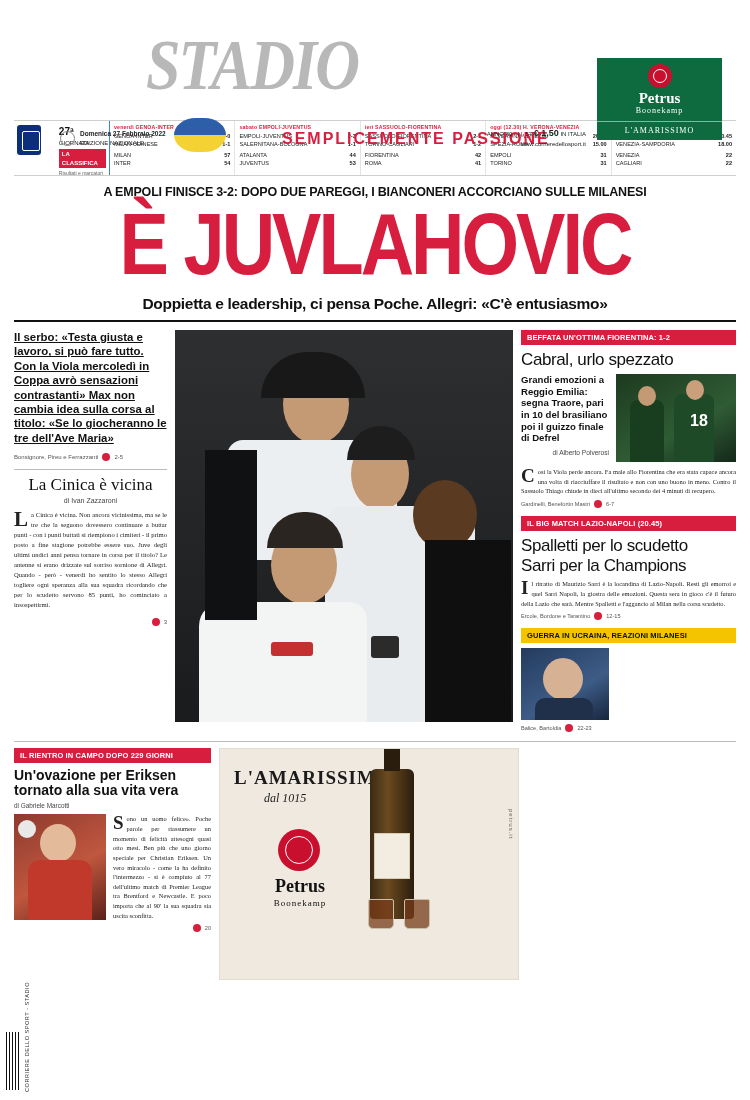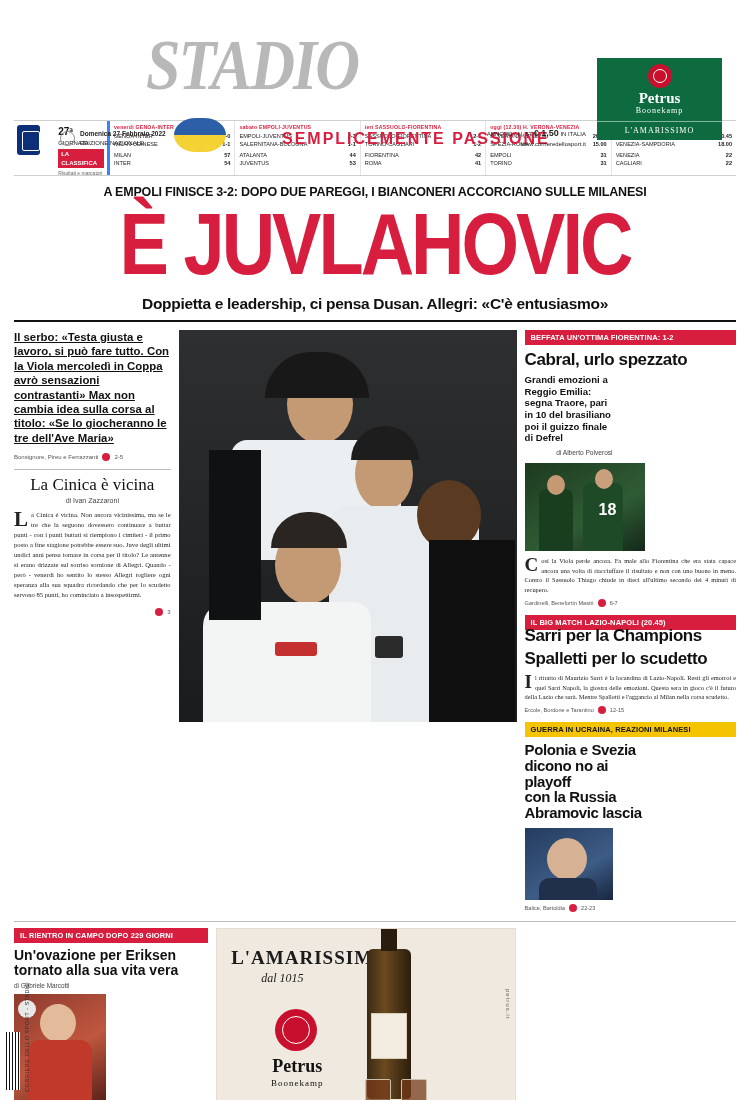--- a/index.html
+++ b/index.html
@@ -70,21 +70,21 @@
     width:24px;height:24px;border-radius:50%;background:#c8102e;margin:0 auto 3px;
     position:relative;
   }
   .petrus-ad-top .seal:after{content:"";position:absolute;inset:5px;border:1px solid #fff;border-radius:50%;}
   .petrus-ad-top .pn { font-family:"Liberation Serif",serif; font-weight:700; font-size:15px; line-height:1; }
   .petrus-ad-top .bk { font-family:"Liberation Serif",serif; font-size:8px; letter-spacing:1px; }
   .petrus-ad-top .amar { margin-top:6px; font-size:8px; letter-spacing:1px; border-top:1px solid rgba(255,255,255,.5); padding-top:4px; }
 
   
   .scorebar { border-top:1px solid #cfcfcf; border-bottom:1px solid #cfcfcf; height:56px; display:flex; margin-top:2px; }
-  .sb-left { width:96px; border-right:3px solid #3b82f6; display:flex; gap:18px; padding:4px 3px; }
+  .sb-left { width:96px; border-right:1px solid #3b82f6; display:flex; gap:18px; padding:4px 3px; }
   .sb-badge { width:26px; height:30px; background:#0d2f7a; border-radius:3px; position:relative; }
   .sb-badge:after{content:"";position:absolute;left:5px;top:6px;width:16px;height:18px;border:1px solid #fff;border-radius:2px;}
   .sb-left-txt { font-family:"Liberation Sans", sans-serif; font-size:6px; line-height:1.4; }
   .sb-left-txt .gi { font-size:10px; font-weight:700; }
   .sb-class { background:#d81e3f; color:#fff; font-size:6px; font-weight:700; padding:1px 3px; display:inline-block; margin-top:2px; }
   .sb-grid { flex:1; display:flex; }
   .sb-col { flex:1; border-right:1px solid #e4e4e4; padding:3px 4px; font-family:"Liberation Sans", sans-serif; }
   .sb-col:last-child { border-right:none; }
   .sb-hdr { color:#d81e3f; font-size:5.2px; font-weight:700; margin-bottom:2px; letter-spacing:.2px; }
   .sb-row { display:flex; justify-content:space-between; font-size:5.6px; line-height:1.45; }
@@ -134,29 +134,29 @@
   .ph-head { position:absolute; border-radius:50%; background:#c49a74; }
   .ph-body { position:absolute; background:#f2f2f2; }
   .ph-dark { position:absolute; background:#1c1c1c; }
 
   .sect {
     font-family:"Liberation Sans", sans-serif; font-weight:700; font-size:7.5px;
     color:#fff; background:#d81e3f; padding:3px 6px; display:block; letter-spacing:.1px;
   }
   .sect.yellow { background:#f4c400; color:#111; }
   .r-title {
-    font-family:"Liberation Sans", sans-serif; font-weight:700; font-size:17px;
+    font-family:"Liberation Sans", sans-serif; font-weight:400; font-size:17px;
     line-height:1.05; color:#111; margin:6px 0 5px; letter-spacing:-.4px;
   }
   .r-sub { font-family:"Liberation Sans", sans-serif; font-weight:700; font-size:9.6px; line-height:1.22; color:#111; }
   .r-by { font-family:"Liberation Sans", sans-serif; font-size:6.6px; color:#444; margin-top:5px; text-align:right; }
   .r-body { font-family:"Liberation Serif", serif; font-size:6.4px; line-height:1.5; text-align:justify; color:#222; }
   .r-body .drop { float:left; font-size:19px; line-height:15px; padding:1px 3px 0 0; font-weight:700; }
   .r-credit { font-family:"Liberation Sans", sans-serif; font-size:5.6px; color:#555; margin-top:4px; display:flex; align-items:center; gap:4px; }
-  .two { display:flex; gap:7px; margin-top:5px;flex-direction:column; }
+  .two { display:flex; gap:7px; margin-top:5px; }
   .photo-sm { background:linear-gradient(150deg,#1d3a1f,#2f5c34 60%,#14281a); position:relative; overflow:hidden;padding-left:28px; }
   .photo-sm2 { background:linear-gradient(150deg,#243b5e,#3d5c86 60%,#17263d); position:relative; overflow:hidden; }
   .photo-sm3 { background:linear-gradient(150deg,#4a4540,#6d6257 60%,#2b2723); position:relative; overflow:hidden; }
   .photo-sm4 { background:linear-gradient(150deg,#8d3a2e,#c0573f 55%,#5b2219); position:relative; overflow:hidden; }
 
   
   .bottom { display:flex; gap:8px; margin-top:9px; border-top:1px solid #bbb; padding-top:6px; }
   .b-left { width:198px; }
   .b-mid { width:300px; }
   .b-right { width:216px; }
@@ -332,21 +332,21 @@
         <div class="sb-row">
             <span class="t">CAGLIARI</span>
             <span class="s">22</span>
           </div>
       </div>
     </div>
   </div>
 
   <div class="kicker-main">A EMPOLI FINISCE 3-2: DOPO DUE PAREGGI, I BIANCONERI ACCORCIANO SULLE MILANESI</div>
   <div class="headline">È JUVLAHOVIC</div>
-  <div class="subhead">Doppietta e leadership, ci pensa Dusan. Allegri: «C'è entusiasmo»</div>
+  <div class="subhead">Doppietta e leadership, ci pensa Poche. Allegri: «C'è entusiasmo»</div>
 
   <div class="main">
 
     <div class="col-left">
       <div class="lead-quote">Il serbo: «Testa giusta e lavoro, si può fare tutto. Con la Viola mercoledì in Coppa avrò sensazioni contrastanti» Max non cambia idea sulla corsa al titolo: «Se lo giocheranno le tre dell'Ave Maria»</div>
       <div class="lead-credit">
         <span>Bonsignore, Pireu e Ferrazzanti</span>
         <span class="pg"></span>
         <span>2-5</span>
       </div>
@@ -406,41 +406,35 @@
         </div>
         <div class="r-credit">
           <span>Gardinelli, Benefortin Mastri</span>
           <span class="pg"></span>
           <span>6-7</span>
         </div>
       </div>
 
       <div style="margin-top:8px">
         <span class="sect">IL BIG MATCH LAZIO-NAPOLI (20.45)</span>
+        <div class="r-title">Spalletti per lo scudetto</div>
         <div class="r-title" style="margin-top:-3px">Sarri per la Champions</div>
-        <div class="r-title">Spalletti per lo scudetto</div>
         <div class="r-body" style="margin-top:5px">
           <span class="drop">I</span><span>l ritratto di Maurizio Sarri è la locandina di Lazio-Napoli. Resti gli emorroi e quel Sarri Napoli, la giostra delle emozioni. Questa sera in gioco c'è il futuro della Lazio che sarà. Mentre Spalletti e l'aggancio al Milan nella corsa scudetto.</span>
         </div>
         <div class="r-credit">
           <span>Ercole, Bordone e Tarantino</span>
           <span class="pg"></span>
           <span>12-15</span>
         </div>
       </div>
 
       <div style="margin-top:8px">
         <span class="sect yellow">GUERRA IN UCRAINA, REAZIONI MILANESI</span>
         <div class="two" style="margin-top:5px">
-          <div style="width:120px">
-            <div class="r-title" style="margin:0;font-size:15px">Polonia e Svezia</div>
-            <div class="r-title" style="margin:0;font-size:15px">dicono no ai playoff</div>
-            <div class="r-title" style="margin:0;font-size:15px">con la Russia</div>
-            <div class="r-title" style="margin:0;font-size:15px">Abramovic lascia</div>
-          </div>
           <div class="photo-sm2" style="width:88px;height:72px;">
             <div style="position:absolute;left:22px;top:10px;width:40px;height:42px;border-radius:50%;background:#d6b193;"></div>
             <div style="position:absolute;left:14px;top:50px;width:58px;height:26px;background:#20304a;border-radius:10px 10px 0 0;"></div>
           </div>
         </div>
         <div class="r-credit">
           <span>Balice, Bartoldia</span>
           <span class="pg"></span>
           <span>22-23</span>
         </div>

